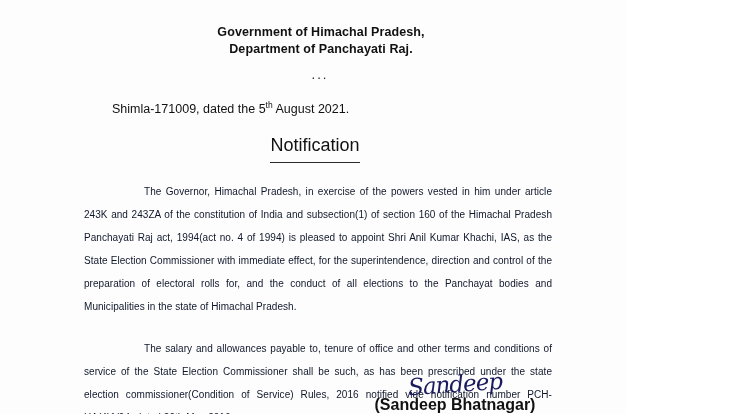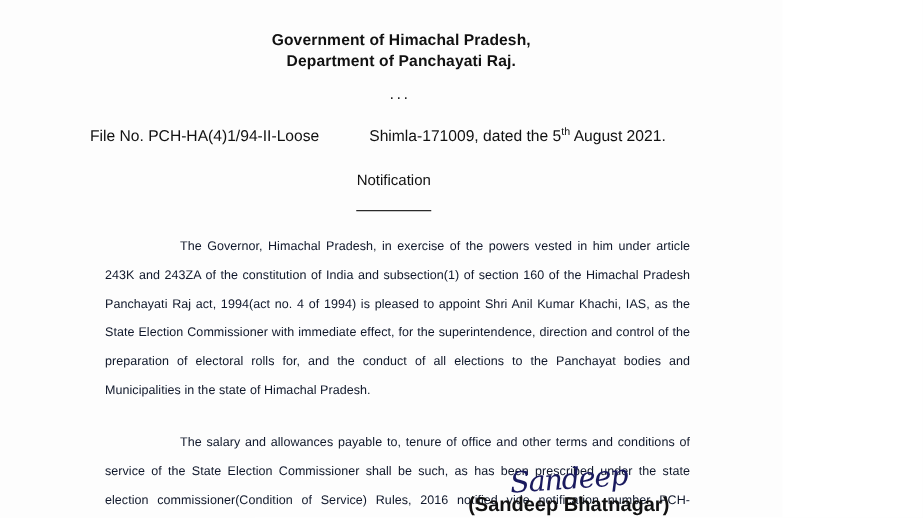--- a/index.html
+++ b/index.html
@@ -65,24 +65,24 @@
   .sup {
     font-size: 8.5px;
     vertical-align: super;
   }
   .notif-wrap {
     text-align: center;
     margin-top: 19px;
   }
   .notif {
     display: inline-block;
-    font-size: 12px;
+    font-size: 18px;
     color: #111;
     border-bottom: 1px solid #2a2a2a;
-    padding-bottom: 17px;
+    padding-bottom: 6px;
     margin-left: -6px;
   }
   p.body-para {
     margin: 12px;
     font-size: 10px;
     line-height: 23px;
     text-align: justify;
     text-justify: inter-word;
     color: #0f172a;
     letter-spacing: 0.05px;
@@ -135,21 +135,20 @@
 <div class="page">
 
   <div class="letterhead">
     <div class="line line-1">Government of Himachal Pradesh,</div>
     <div class="line line-2">Department of Panchayati Raj.</div>
   </div>
 
   <div class="dots">...</div>
 
   <div class="ref-row">
-    <span class="ref-file">File No. PCH-HA(4)1/94-II-Loose</span>
     <span class="ref-place">
       <span>Shimla-171009, dated the</span>
       <span>5</span><span class="sup">th</span>
       <span>August 2021.</span>
     </span>
   </div>
 
   <div class="notif-wrap">
     <span class="notif">Notification</span>
   </div>

